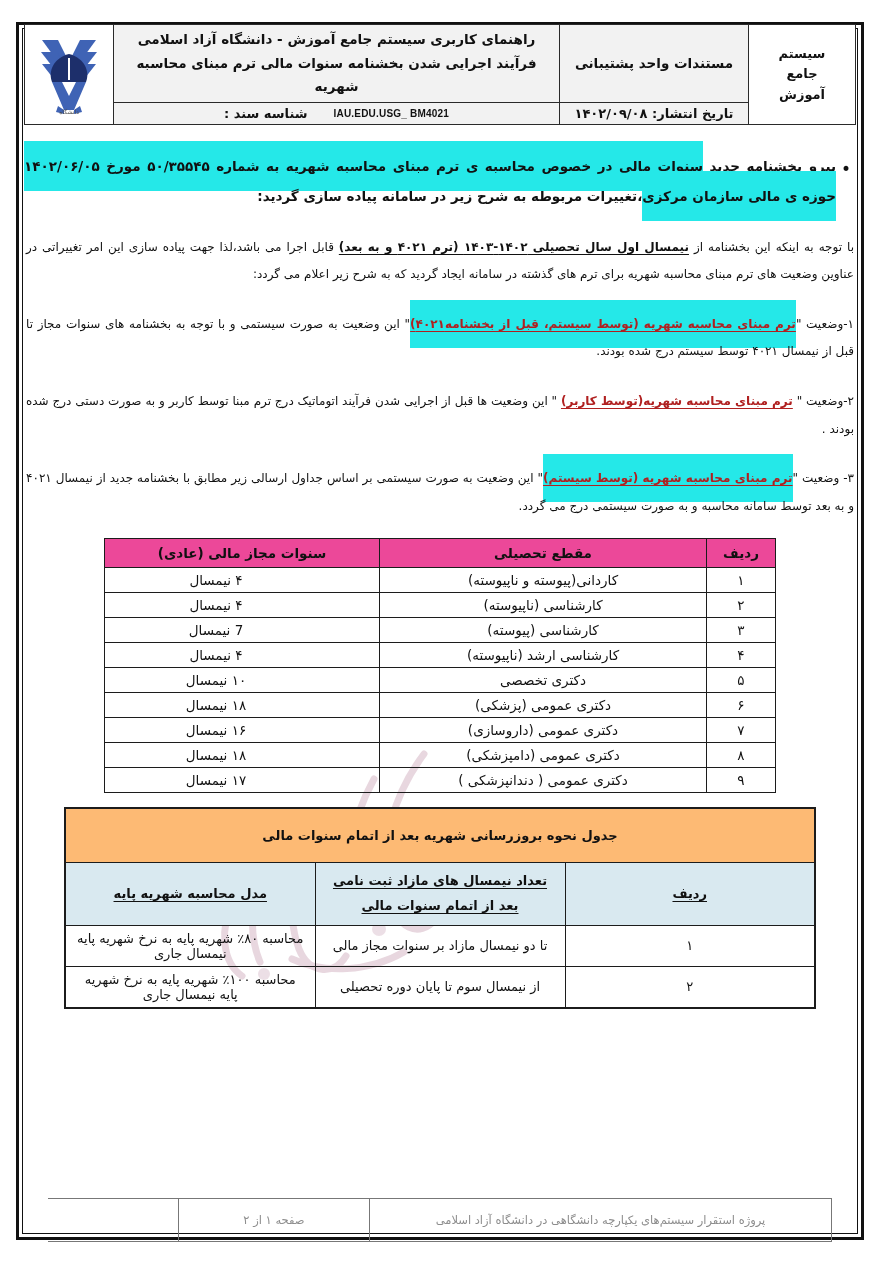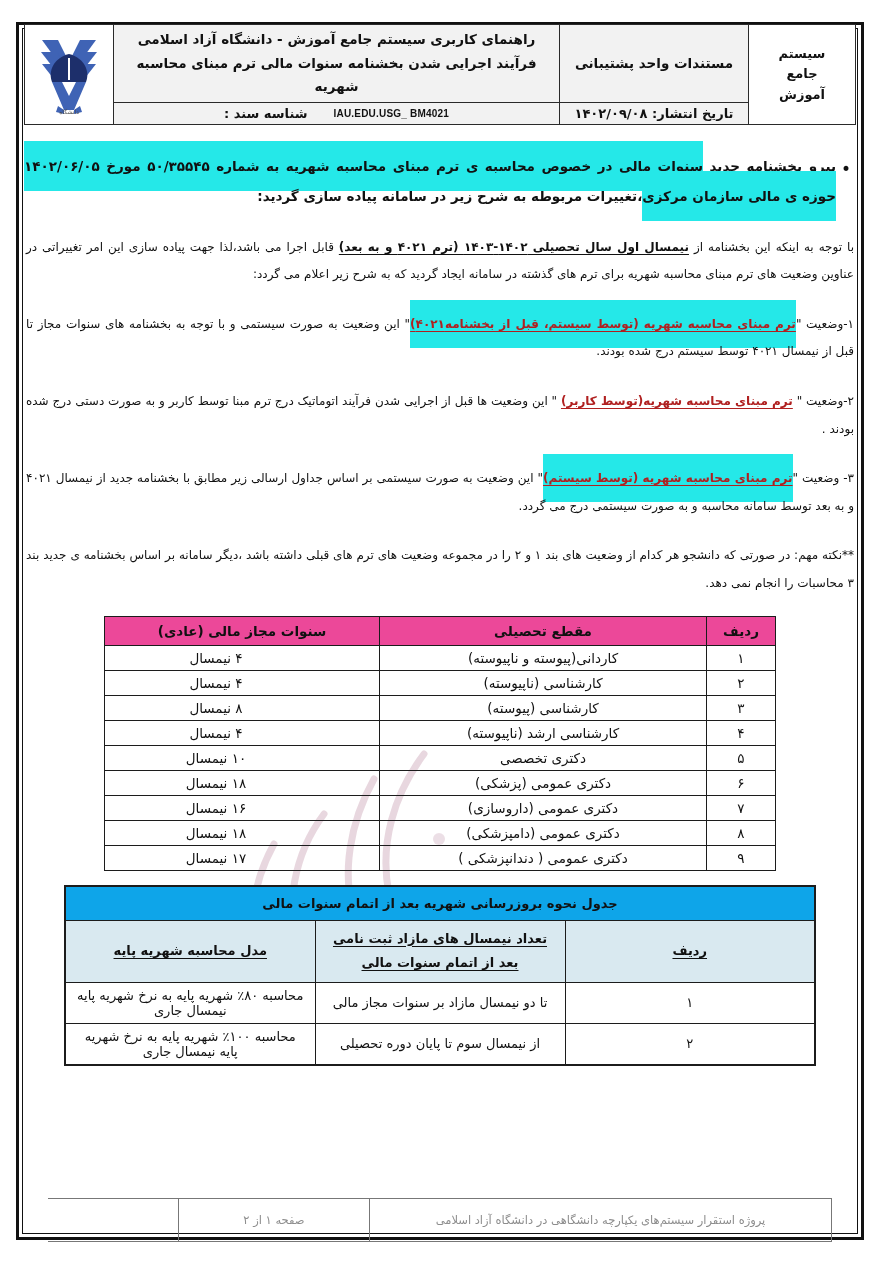--- a/index.html
+++ b/index.html
@@ -211,25 +211,25 @@
     direction: rtl;
     border: 2px solid #1c1c1c;
   }
   table.grid2 td, table.grid2 th {
     border: 1px solid #1c1c1c;
     color: #111;
     font-size: 13px;
     padding: 5px 8px;
   }
   .t2-title {
-    background: #0ea5e9;
+    background: #fdba74;
     text-align: center;
     font-size: 17px;
     font-weight: bold;
-    padding: 9px 6px !important;
+    padding: 19px 6px !important;
   }
   table.grid2 thead th.t2-h {
     background: #d9e9f0;
     text-align: center;
     font-weight: bold;
     font-size: 13px;
     line-height: 1.9;
     padding: 6px 8px;
   }
   .t2-c-radif { width: 56px; }
@@ -342,21 +342,20 @@
     </div>
 
     <p class="para"><span>با توجه به اینکه این بخشنامه از </span><span class="bold u">نیمسال اول سال تحصیلی ۱۴۰۲-۱۴۰۳ (ترم ۴۰۲۱ و به بعد)</span><span> قابل اجرا می باشد،لذا جهت پیاده سازی این امر تغییراتی در عناوین وضعیت های ترم مبنای محاسبه شهریه برای ترم های گذشته در سامانه ایجاد گردید که به شرح زیر اعلام می گردد:</span></p>
 
     <p class="para"><span>۱-وضعیت "</span><span class="hl red-u">ترم مبنای محاسبه شهریه (توسط سیستم، قبل از بخشنامه۴۰۲۱)</span><span>" این وضعیت به صورت سیستمی و با توجه به بخشنامه های سنوات مجاز تا قبل از نیمسال ۴۰۲۱ توسط سیستم درج شده بودند.</span></p>
 
     <p class="para"><span>۲-وضعیت " </span><span class="red-u">ترم مبنای محاسبه شهریه(توسط کاربر)</span><span> " این وضعیت ها قبل از اجرایی شدن فرآیند اتوماتیک درج ترم مبنا توسط کاربر و به صورت دستی درج شده بودند .</span></p>
 
     <p class="para"><span>۳- وضعیت "</span><span class="hl red-u">ترم مبنای محاسبه شهریه (توسط سیستم)</span><span>" این وضعیت به صورت سیستمی بر اساس جداول ارسالی زیر مطابق با بخشنامه جدید از نیمسال ۴۰۲۱ و به بعد توسط سامانه محاسبه و به صورت سیستمی درج می گردد.</span></p>
 
-    <p class="para">**نکته مهم: در صورتی که دانشجو هر کدام از وضعیت های بند ۱ و ۲ را در مجموعه وضعیت های ترم های قبلی داشته باشد ،دیگر سامانه بر اساس بخشنامه ی جدید بند ۳ محاسبات را انجام نمی دهد.</p>
 
     <div class="watermark">
       <svg width="330" height="300" viewBox="0 0 330 300">
         <g fill="none" stroke="#c9a2b4" stroke-width="7" stroke-linecap="round">
           <path d="M250 30 C220 70 205 120 215 170 C222 205 245 215 262 195"></path>
           <path d="M200 55 C175 100 168 150 180 190"></path>
           <path d="M150 90 C120 130 110 185 125 225 C135 250 160 252 172 232"></path>
           <path d="M100 120 C78 160 72 205 86 238"></path>
           <path d="M60 175 C45 205 48 238 68 252"></path>
           <path d="M118 235 C150 250 195 248 230 228"></path>
@@ -390,21 +389,21 @@
             <td class="c-radif">۲</td>
             <td class="c-level">کارشناسی (ناپیوسته)</td>
             <td class="c-years">
                 <span class="years-cell">۴ نیمسال</span>
               </td>
           </tr>
           <tr>
             <td class="c-radif">۳</td>
             <td class="c-level">کارشناسی (پیوسته)</td>
             <td class="c-years">
-                <span class="years-cell">۸ نیمسال</span>
+                <span class="years-cell">7 نیمسال</span>
               </td>
           </tr>
           <tr>
             <td class="c-radif">۴</td>
             <td class="c-level">کارشناسی ارشد (ناپیوسته)</td>
             <td class="c-years">
                 <span class="years-cell">۴ نیمسال</span>
               </td>
           </tr>
           <tr>

